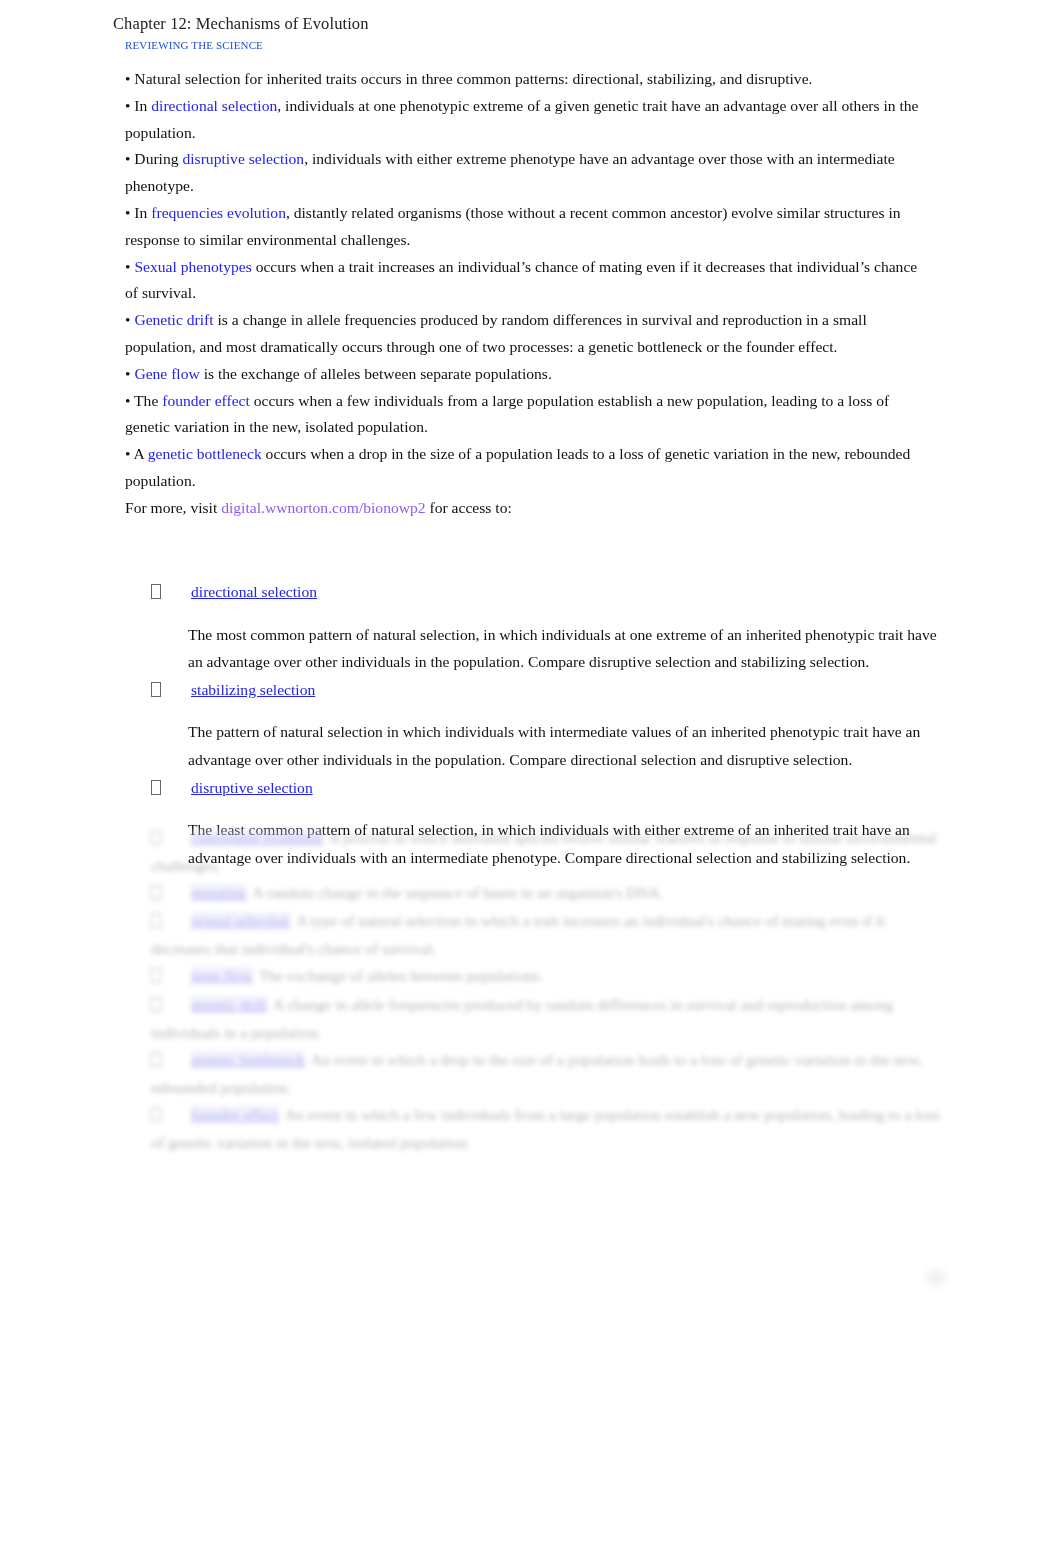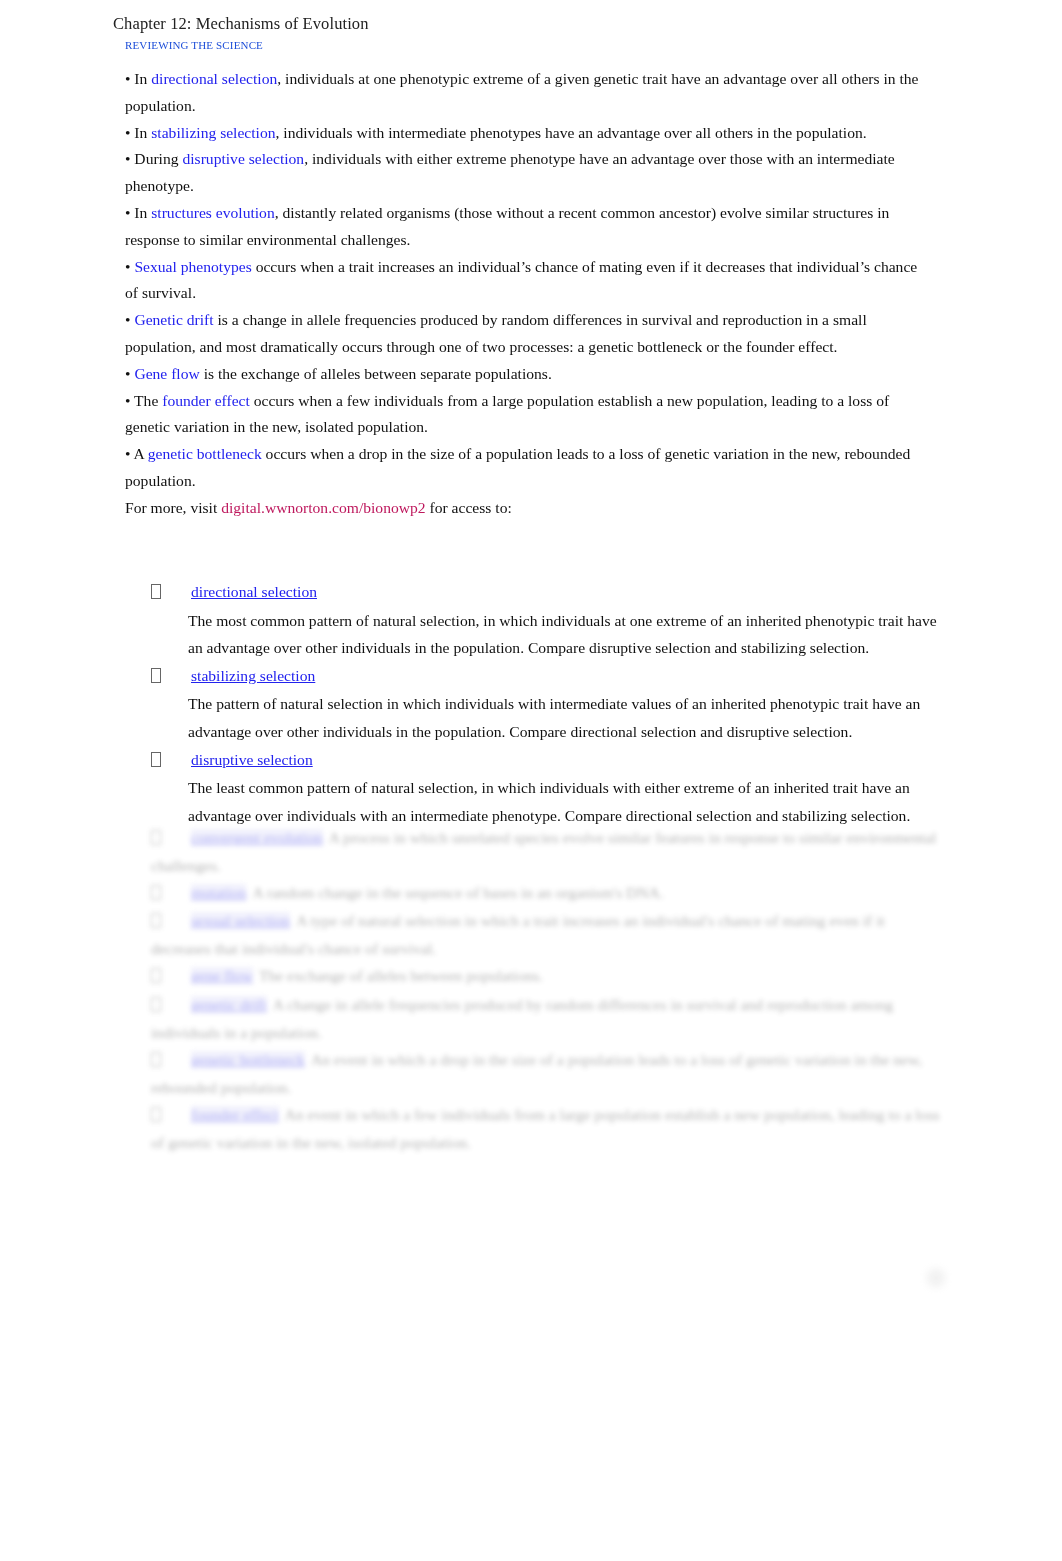--- a/index.html
+++ b/index.html
@@ -57,21 +57,21 @@
     text-indent: 0;
   }
   .para .bullet {
     
   }
   a.term, .term {
     color: #2222ee;
     text-decoration: none;
   }
   .link-url {
-    color: #be185d;
+    color: #8b5cf6;
     text-decoration: none;
   }
   .glossary {
     position: absolute;
     left: 151px;
     top: 578px;
     width: 790px;
     font-size: 15.6px;
     line-height: 27.6px;
   }
@@ -99,20 +99,21 @@
     border: 1px solid #666;
     vertical-align: -2px;
   }
   .gl-term {
     color: #2222ee;
   }
   .gl-def {
     display: block;
     margin-left: 37px;
     color: #111111;
+    margin-top: 14px;
   }
   
   .glossary-faded {
     position: absolute;
     left: 151px;
     top: 824px;
     width: 790px;
     font-size: 15.6px;
     line-height: 27.1px;
     filter: blur(2.6px);
@@ -136,24 +137,24 @@
 <body>
 
 <div class="page">
 
   <div class="chapter-head">Chapter 12: Mechanisms of Evolution</div>
 
   <div class="section-title">REVIEWING THE SCIENCE</div>
 
   <div class="body-block">
     <div id="bullet-list">
+        <p class="para"><span class="bullet">•</span><span> Natural selection for inherited traits occurs in three common patterns: directional, stabilizing, and disruptive.</span></p>
         <p class="para"><span class="bullet">•</span><span> In  </span><a class="term" href="#">directional selection</a><span>, individuals at one phenotypic extreme of a given genetic trait have an advantage over all others in the population.</span></p>
-        <p class="para"><span class="bullet">•</span><span> In  </span><a class="term" href="#">stabilizing selection</a><span>, individuals with intermediate phenotypes have an advantage over all others in the population.</span></p>
         <p class="para"><span class="bullet">•</span><span> During  </span><a class="term" href="#">disruptive selection</a><span>, individuals with either extreme phenotype have an advantage over those with an intermediate phenotype.</span></p>
-        <p class="para"><span class="bullet">•</span><span> In  </span><a class="term" href="#">structures evolution</a><span>, distantly related organisms (those without a recent common ancestor) evolve similar structures in response to similar environmental challenges.</span></p>
+        <p class="para"><span class="bullet">•</span><span> In  </span><a class="term" href="#">frequencies evolution</a><span>, distantly related organisms (those without a recent common ancestor) evolve similar structures in response to similar environmental challenges.</span></p>
         <p class="para"><span class="bullet">•</span><span>  </span><a class="term" href="#">Sexual phenotypes</a><span> occurs when a trait increases an individual’s chance of mating even if it decreases  that individual’s chance of survival.</span></p>
         <p class="para"><span class="bullet">•</span><span>  </span><a class="term" href="#">Genetic drift</a><span> is a change in allele frequencies produced by random differences in survival and reproduction in a small population, and most dramatically occurs through one of two processes: a genetic bottleneck or the founder effect.</span></p>
         <p class="para"><span class="bullet">•</span><span>  </span><a class="term" href="#">Gene flow</a><span> is the exchange of alleles between separate populations.</span></p>
         <p class="para"><span class="bullet">•</span><span> The  </span><a class="term" href="#">founder effect</a><span> occurs when a few individuals from a large population establish a new population, leading to a loss of genetic variation in the new, isolated population.</span></p>
         <p class="para"><span class="bullet">•</span><span> A  </span><a class="term" href="#">genetic bottleneck</a><span> occurs when a drop in the size of a population leads to a loss of genetic variation in the new, rebounded population.</span></p>
       </div>
     <p class="para">
       <span>For more, visit </span><a class="link-url" href="#">digital.wwnorton.com/bionowp2</a><span> for access to:</span>
     </p>
   </div>

